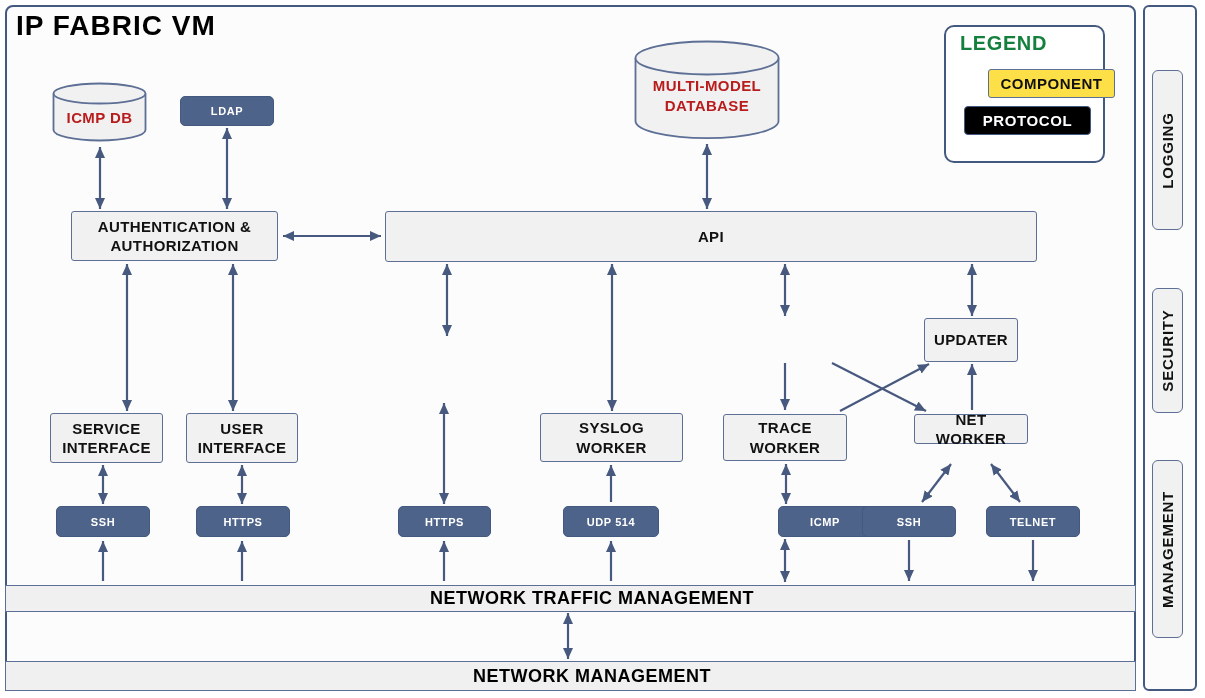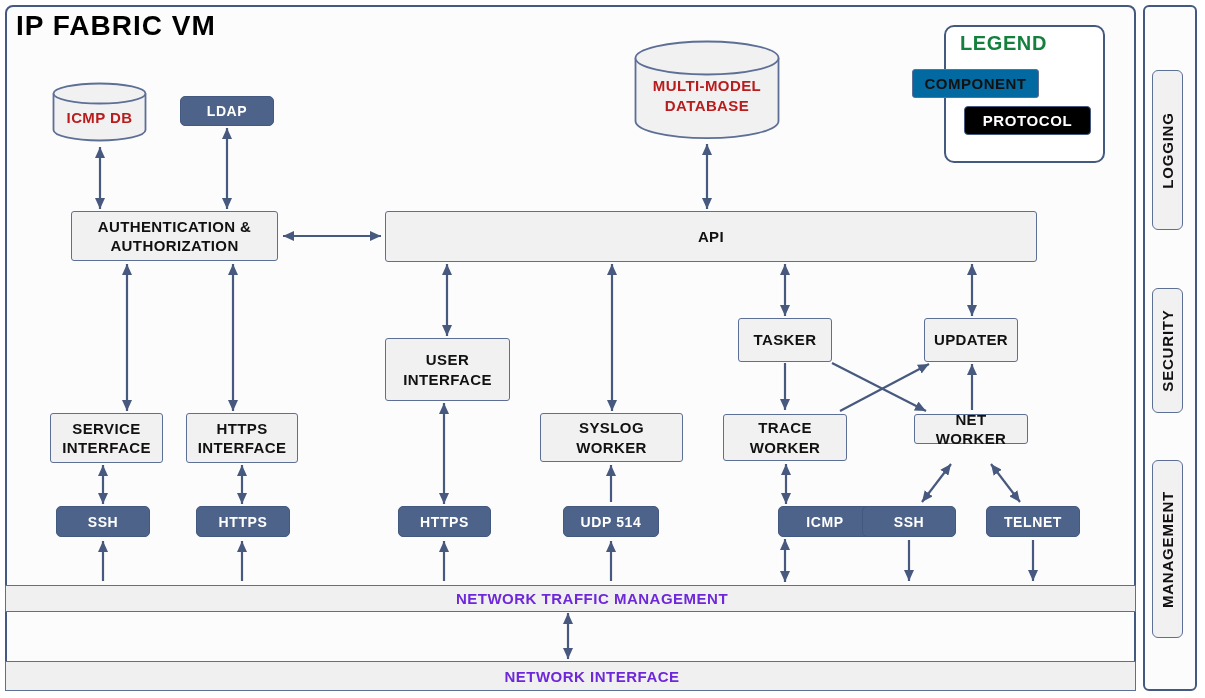--- a/index.html
+++ b/index.html
@@ -19,46 +19,46 @@
     position:absolute; box-sizing:border-box; background:#f1f1f2;
     border:1.6px solid #5d6f95; border-radius:3px;
     display:flex; align-items:center; justify-content:center; text-align:center;
     font-size:15px; font-weight:bold; color:#111; line-height:1.3;
     letter-spacing:.4px; padding:0 17px;
   }
   .proto {
     position:absolute; box-sizing:border-box; background:#4e6389;
     border:1.6px solid #44597f; border-radius:5px;
     display:flex; align-items:center; justify-content:center; text-align:center;
-    font-size:14px; font-weight:bold; color:#ffffff; letter-spacing:.6px; padding:0 4px;
+    font-size:11px; font-weight:bold; color:#ffffff; letter-spacing:.6px; padding:0 4px;
     white-space:nowrap;
   }
   .bar {
     position:absolute; box-sizing:border-box; background:#f0f0f1;
     border:1.6px solid #5d6f95;
     display:flex; align-items:center; justify-content:center;
-    font-size:15px; font-weight:bold; color:#6d28d9; letter-spacing:.5px; white-space:nowrap;padding-left:43px;
+    font-size:18px; font-weight:bold; color:#000000; letter-spacing:.5px; white-space:nowrap;padding-left:43px;
   }
   .cyl { position:absolute; }
   .cyl svg { position:absolute; left:0; top:0; }
   .cyl-label {
     position:absolute; left:8px; right:8px; text-align:center;
     font-size:15px; font-weight:bold; color:#b91c1c; line-height:1.35; letter-spacing:.4px;
   }
   .legend-box {
     position:absolute; left:944px; top:25px; width:161px; height:138px;
     background:#ffffff; border:2px solid #44597f; border-radius:10px; box-sizing:border-box;
   }
   .legend-title {
     position:absolute; left:960px; top:32px; font-size:20px; font-weight:bold;
     color:#15803d; letter-spacing:.6px;
   }
   .legend-comp {
-    position:absolute; left:912px; top:69px; width:127px; height:29px;
-    box-sizing:border-box; background:#0369a1; border:1.6px solid #5d6f95; border-radius:3px;
+    position:absolute; left:988px; top:69px; width:127px; height:29px;
+    box-sizing:border-box; background:#fde047; border:1.6px solid #5d6f95; border-radius:3px;
     display:flex; align-items:center; justify-content:center;
     font-size:15px; font-weight:bold; color:#111; letter-spacing:.5px;
   }
   .legend-proto {
     position:absolute; left:964px; top:106px; width:127px; height:29px;
     box-sizing:border-box; background:#000000; border:1.6px solid #44597f; border-radius:4px;
     display:flex; align-items:center; justify-content:center;
     font-size:15px; font-weight:bold; color:#fff; letter-spacing:.6px;
   }
   .side-strip {
@@ -113,40 +113,38 @@
   </div>
   <div class="side-box" style="left:1152px; top:288px; height:125px;">
     <span>SECURITY</span>
   </div>
   <div class="side-box" style="left:1152px; top:460px; height:178px;">
     <span>MANAGEMENT</span>
   </div>
 
   <div class="comp" style="left:385px; top:211px; width:652px; height:51px;">API</div>
   <div class="comp" style="left:71px;  top:211px; width:207px; height:50px;">AUTHENTICATION &amp; AUTHORIZATION</div>
-  <div class="comp" style="left:385px; top:338px; width:125px; height:63px;">USER INTERFACE</div>
-  <div class="comp" style="left:738px; top:318px; width:94px;  height:44px;">TASKER</div>
   <div class="comp" style="left:924px; top:318px; width:94px;  height:44px;">UPDATER</div>
   <div class="comp" style="left:50px;  top:413px; width:113px; height:50px;">SERVICE INTERFACE</div>
-  <div class="comp" style="left:186px; top:413px; width:112px; height:50px;">HTTPS INTERFACE</div>
+  <div class="comp" style="left:186px; top:413px; width:112px; height:50px;">USER INTERFACE</div>
   <div class="comp" style="left:540px; top:413px; width:143px; height:49px;">SYSLOG WORKER</div>
   <div class="comp" style="left:723px; top:414px; width:124px; height:47px;">TRACE WORKER</div>
   <div class="comp" style="left:914px; top:414px; width:114px; height:30px;">NET WORKER</div>
 
   <div class="proto" style="left:180px; top:96px;  width:94px; height:30px;">LDAP</div>
   <div class="proto" style="left:56px;  top:506px; width:94px; height:31px;">SSH</div>
   <div class="proto" style="left:196px; top:506px; width:94px; height:31px;">HTTPS</div>
   <div class="proto" style="left:398px; top:506px; width:93px; height:31px;">HTTPS</div>
   <div class="proto" style="left:563px; top:506px; width:96px; height:31px;">UDP 514</div>
   <div class="proto" style="left:738px; top:506px; width:94px; height:31px;margin-left:40px;">ICMP</div>
   <div class="proto" style="left:862px; top:506px; width:94px; height:31px;">SSH</div>
   <div class="proto" style="left:986px; top:506px; width:94px; height:31px;">TELNET</div>
 
   <div class="bar" style="left:5px; top:585px; width:1131px; height:27px;">NETWORK TRAFFIC MANAGEMENT</div>
-  <div class="bar" style="left:5px; top:661px; width:1131px; height:30px;">NETWORK INTERFACE</div>
+  <div class="bar" style="left:5px; top:661px; width:1131px; height:30px;">NETWORK MANAGEMENT</div>
 
   <svg id="edges" width="1205" height="698">
     <defs>
       <marker id="mE" markerUnits="userSpaceOnUse" markerWidth="12" markerHeight="10" refX="11" refY="5" orient="auto">
         <path d="M0,0 L11,5 L0,10 Z" fill="#47597e"></path>
       </marker>
       <marker id="mS" markerUnits="userSpaceOnUse" markerWidth="12" markerHeight="10" refX="11" refY="5" orient="auto-start-reverse">
         <path d="M0,0 L11,5 L0,10 Z" fill="#47597e"></path>
       </marker>
     </defs>

